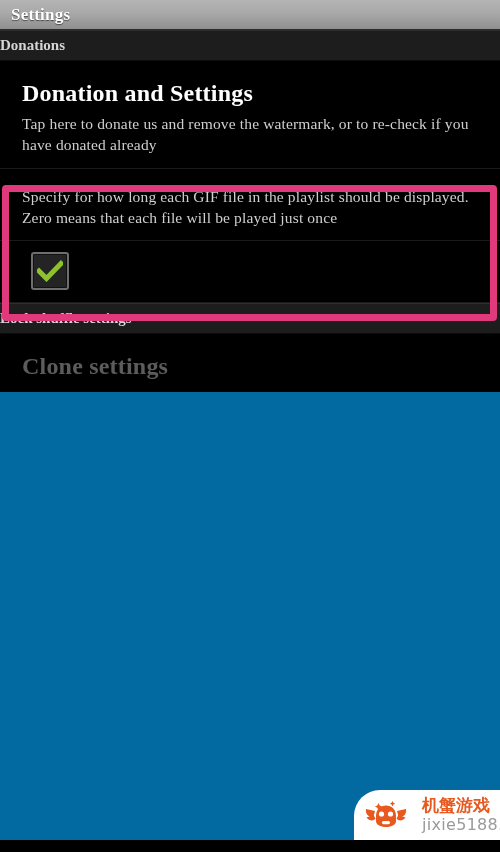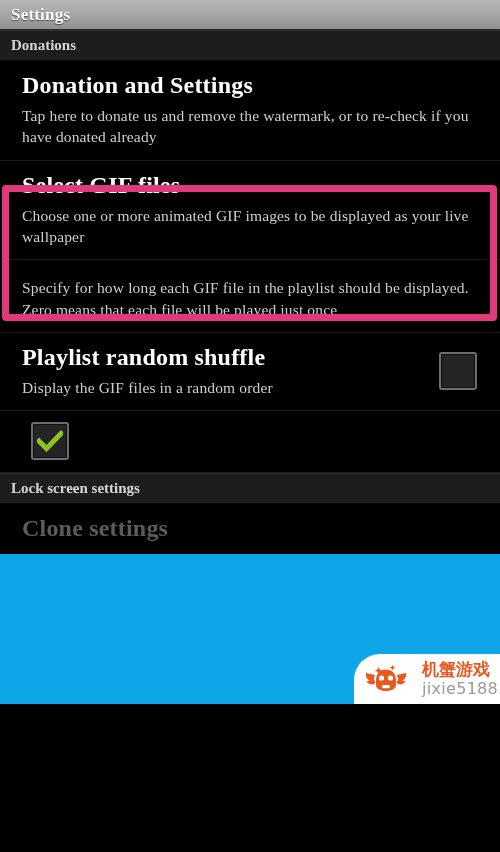--- a/index.html
+++ b/index.html
@@ -11,22 +11,22 @@
     width: 500px;
     height: 852px;
     overflow: hidden;
     font-family: "Liberation Serif", "DejaVu Serif", serif;
     -webkit-font-smoothing: none;
   }
 
   .screen {
     position: relative;
     width: 500px;
-    height: 704px;
-    background: #0ea5e9;
+    height: 840px;
+    background: #0369a1;
     overflow: hidden;
   }
 
   
   .titlebar {
     height: 30px;
     background: linear-gradient(to bottom, #b4b4b4 0%, #a9a9a9 45%, #8f8f8f 100%);
     display: flex;
     align-items: center;
     box-sizing: border-box;
@@ -40,21 +40,20 @@
     letter-spacing: 0.2px;
     text-shadow: 0 1px 1px rgba(0,0,0,0.55);
   }
 
   
   .section-header {
     height: 31px;
     background: #1d1d1d;
     display: flex;
     align-items: center;
-    padding-left: 11px;
     box-sizing: border-box;
     border-top: 1px solid #2e2e2e;
     border-bottom: 1px solid #0b0b0b;
   }
   .section-header .label {
     color: #d6d6d6;
     font-size: 15px;
     font-weight: bold;
   }
 
@@ -69,20 +68,21 @@
     border-bottom: 1px solid #1a1a1a;
   }
   .pref.no-border { border-bottom: none; }
   .pref-text { flex: 1 1 auto; min-width: 0; }
   .pref-title {
     color: #ffffff;
     font-size: 24px;
     font-weight: bold;
     line-height: 1.12;
     letter-spacing: 0.2px;
+    margin-top: 8px;
   }
   .pref-title.dim { color: #5c5c5c; }
   .pref-summary {
     color: #cfcfcf;
     font-size: 15.5px;
     line-height: 1.38;
     margin-top: 6px;
     letter-spacing: 0.15px;
   }
 
@@ -187,55 +187,40 @@
   </div>
 
   <div class="pref">
     <div class="pref-text">
       <div class="pref-title">Donation and Settings</div>
       <div class="pref-summary">Tap here to donate us and remove the watermark, or to re-check if you have donated already</div>
     </div>
   </div>
 
 
-  <div class="pref">
-    <div class="pref-text">
-      <div class="pref-title">Select GIF files</div>
-      <div class="pref-summary">Choose one or more animated GIF images to be displayed as your live wallpaper</div>
-    </div>
-  </div>
 
   <div class="pref">
     <div class="pref-text">
       <div class="pref-summary">Specify for how long each GIF file in the playlist should be displayed. Zero means that each file will be played just once</div>
     </div>
   </div>
 
-  <div class="pref">
-    <div class="pref-text">
-      <div class="pref-title">Playlist random shuffle</div>
-      <div class="pref-summary">Display the GIF files in a random order</div>
-    </div>
-    <div class="checkbox-wrap">
-      <div class="checkbox"></div>
-    </div>
-  </div>
 
   <div class="pref">
     <div class="checkbox-wrap">
       <div class="checkbox">
         <svg width="26" height="22" viewBox="0 0 26 22">
           <path d="M2 11 L9.5 18.5 L24 3.5" fill="none" stroke="#8cc428" stroke-width="5" stroke-linecap="square" stroke-linejoin="miter"></path>
         </svg>
       </div>
     </div>
   </div>
 
   <div class="section-header">
-    <span class="label">Lock screen settings</span>
+    <span class="label">Lock shuffle settings</span>
   </div>
 
 
   <div class="pref no-border">
     <div class="pref-text">
       <div class="pref-title dim">Clone settings</div>
     </div>
   </div>
 
   <div class="highlight-box"></div>

